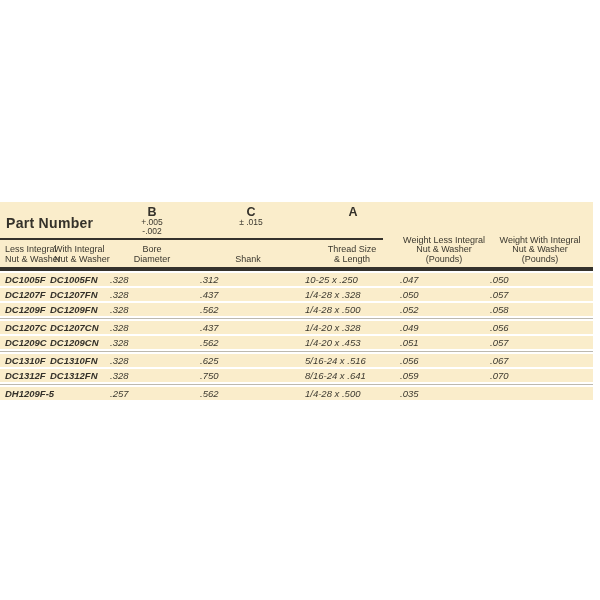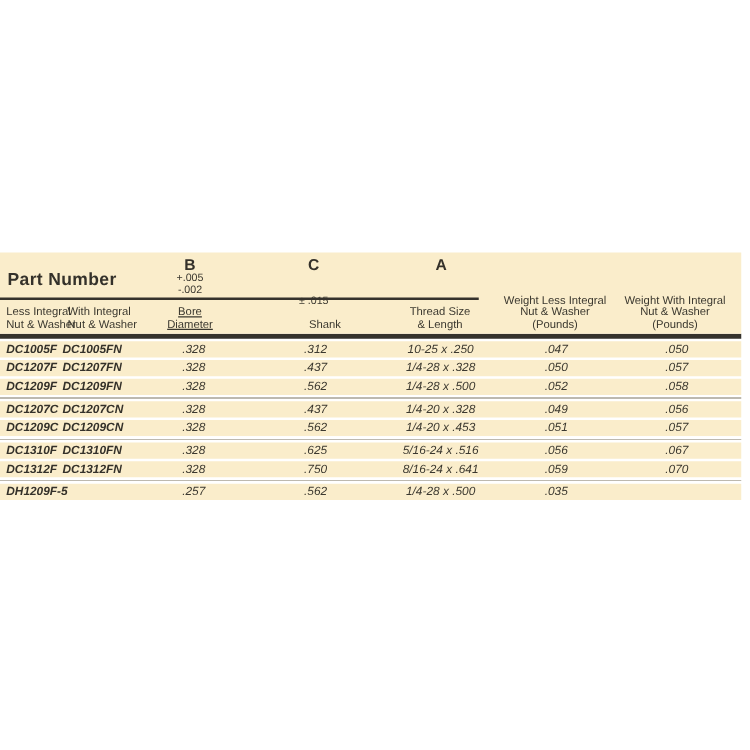--- a/index.html
+++ b/index.html
@@ -16,44 +16,44 @@
 
   
   .header-area{position:relative;height:65px;background:var(--band);}
   .pn-title{position:absolute;left:6px;top:13px;font-size:14px;font-weight:bold;letter-spacing:.3px;color:#34312a;}
   .hcol{position:absolute;top:4px;transform:translateX(-50%);text-align:center;}
   .hcol-b{left:152px;}
   .hcol-c{left:251px;}
   .hcol-a{left:353px;}
   .hletter{font-size:12.5px;font-weight:bold;line-height:12px;color:#34312a;}
   .htol{font-size:8.5px;line-height:8.5px;}
-  .hcol-c .htol{margin-top:18px;}
+  .hcol-c .htol{margin-top:0;}
   .thin-rule{position:absolute;left:0;top:36px;width:383px;height:2px;background:var(--rule);}
 
   .sub{position:absolute;bottom:3px;font-size:9px;line-height:9.5px;}
   .sub-left{text-align:left;white-space:nowrap;}
   .sub-center{transform:translateX(-50%);text-align:center;white-space:nowrap;margin-top:29px;}
   .sub-pn1{left:5px;}
   .sub-pn2{left:54px;}
-  .sub-bore{left:152px;text-decoration:underline;}
-  .sub-shank{left:260px;}
+  .sub-bore{left:152px;}
+  .sub-shank{left:248px;}
   .sub-thread{left:352px;}
   .sub-wless{left:444px;}
   .sub-wwith{left:540px;}
 
   
   .thick-rule{height:4px;background:var(--rule);}
   .sep{height:2px;}
   .gsep{height:5px;background:linear-gradient(#fff 2px, var(--line) 2px, var(--line) 3px, #fff 3px);}
 
   
   .row{display:grid;grid-template-columns:50px 60px 90px 105px 95px 90px 103px;
        height:13px;background:var(--band);align-items:center;
        font-size:9.5px;line-height:13px;font-style:italic;}
-  .row .c{text-align:center;white-space:nowrap;}
+  .row .c{white-space:nowrap;}
   .row .pn{font-weight:bold;white-space:nowrap;color:#34312a;}
   .row .pn1{padding-left:5px;}
 </style>
 </head>
 <body>
 
 <div class="canvas">
   <div class="spec-table">
 
     <div class="header-area">

